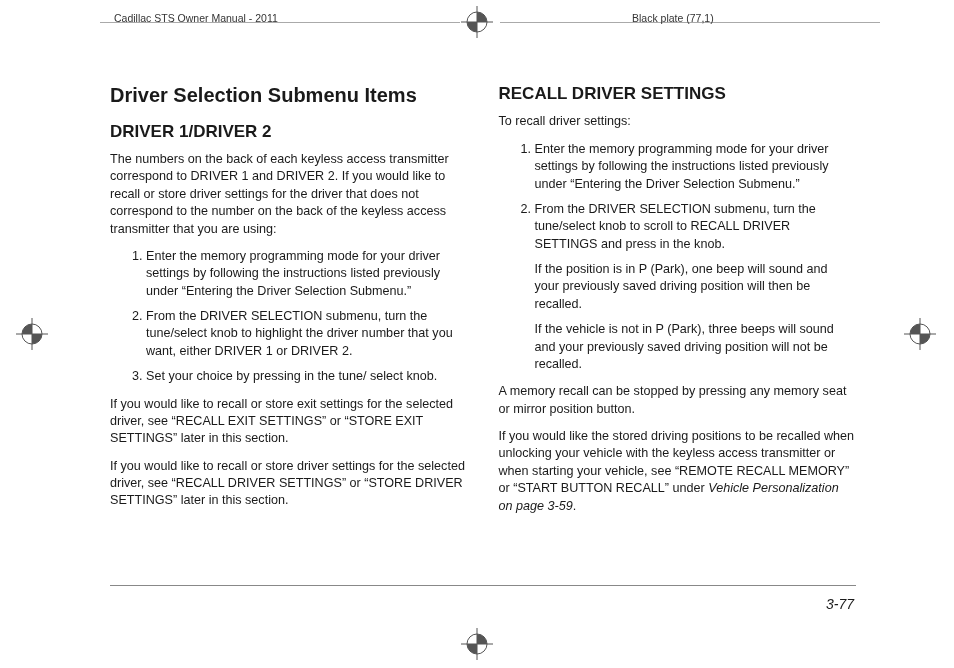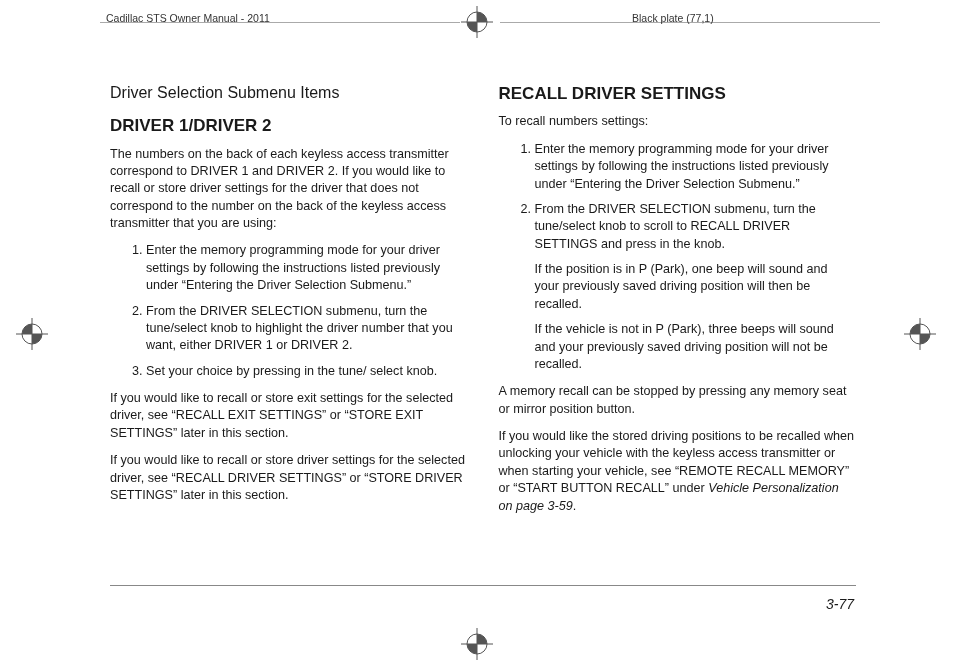--- a/index.html
+++ b/index.html
@@ -35,35 +35,35 @@
   .hrule { position: absolute; background: #aaa; height: 1px; }
   .hrule.left  { left: 100px; width: 360px; top: 22px; }
   .hrule.right { left: 500px; width: 380px; top: 22px; }
 
   .hdr-left, .hdr-right {
     position: absolute;
     top: 12px;
     font-size: 10.5px;
     color: #333;
   }
-  .hdr-left  { left: 106px; }
+  .hdr-left  { left: 114px; }
   .hdr-right { left: 632px; }
 
   
   .cols {
     position: absolute;
     left: 110px;
     top: 82px;
     width: 745px;
     display: flex;
     gap: 32px;
   }
   .col { flex: 1 1 0; font-size: 12.6px; line-height: 1.38; }
 
-  h2 { font-size: 16px; font-weight: normal; margin: 0 0 10px 0; }
+  h2 { font-size: 20px; font-weight: bold; margin: 0 0 10px 0; }
   h3 { font-size: 17px; font-weight: bold; margin: 0 0 8px 0; }
 
   p  { margin: 0 0 10px 0; }
   ol { margin: 0 0 10px 0; padding-left: 36px; }
   li { margin-bottom: 8px; }
   li .cont { display:block; margin-top:8px; }
 
   .ital { font-style: italic; }
 
   
@@ -137,21 +137,21 @@
         <li>Enter the memory programming mode for your driver settings by following the instructions listed previously under “Entering the Driver Selection Submenu.”</li>
         <li>From the DRIVER SELECTION submenu, turn the tune/select knob to highlight the driver number that you want, either DRIVER 1 or DRIVER 2.</li>
         <li>Set your choice by pressing in the tune/ select knob.</li>
       </ol>
       <p>If you would like to recall or store exit settings for the selected driver, see “RECALL EXIT SETTINGS” or “STORE EXIT SETTINGS” later in this section.</p>
       <p>If you would like to recall or store driver settings for the selected driver, see “RECALL DRIVER SETTINGS” or “STORE DRIVER SETTINGS” later in this section.</p>
     </div>
 
     <div class="col">
       <h3>RECALL DRIVER SETTINGS</h3>
-      <p>To recall numbers settings:</p>
+      <p>To recall driver settings:</p>
       <ol>
         <li>Enter the memory programming mode for your driver settings by following the instructions listed previously under “Entering the Driver Selection Submenu.”</li>
         <li>
           <span>From the DRIVER SELECTION submenu, turn the tune/select knob to scroll to RECALL DRIVER SETTINGS and press in the knob.</span>
           <span class="cont">If the position is in P (Park), one beep will sound and your previously saved driving position will then be recalled.</span>
           <span class="cont">If the vehicle is not in P (Park), three beeps will sound and your previously saved driving position will not be recalled.</span>
         </li>
       </ol>
       <p>A memory recall can be stopped by pressing any memory seat or mirror position button.</p>
       <p>

